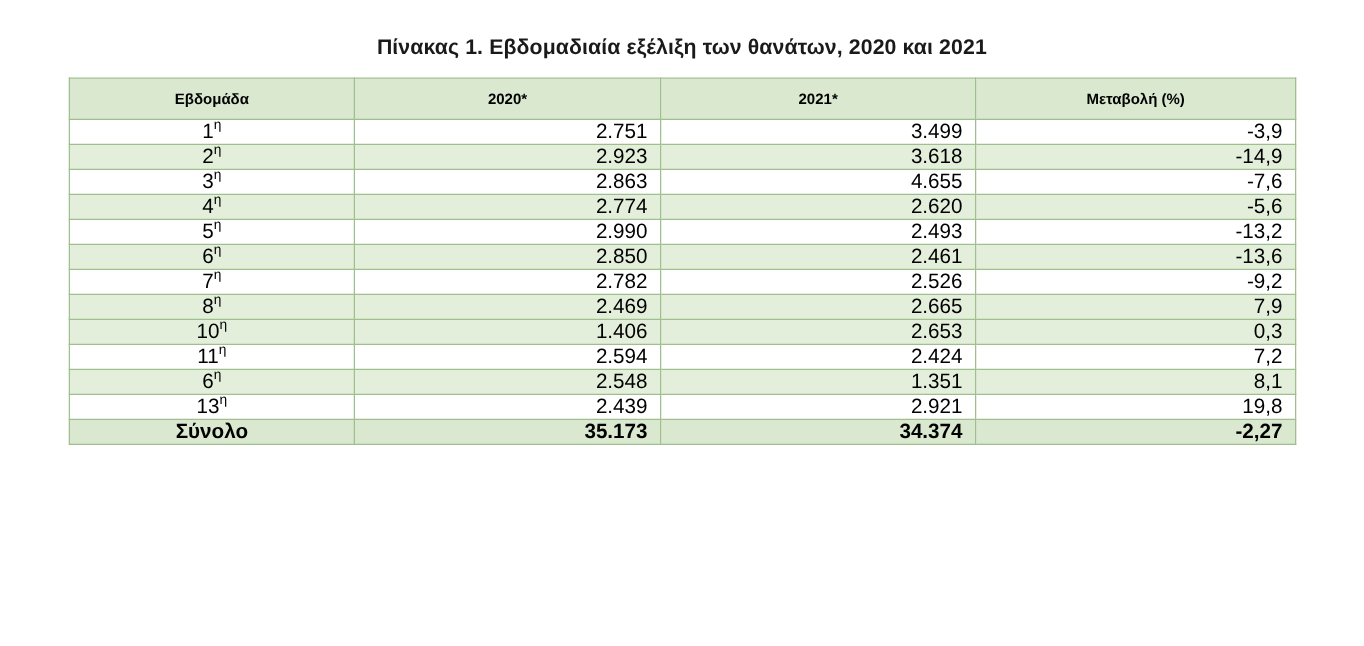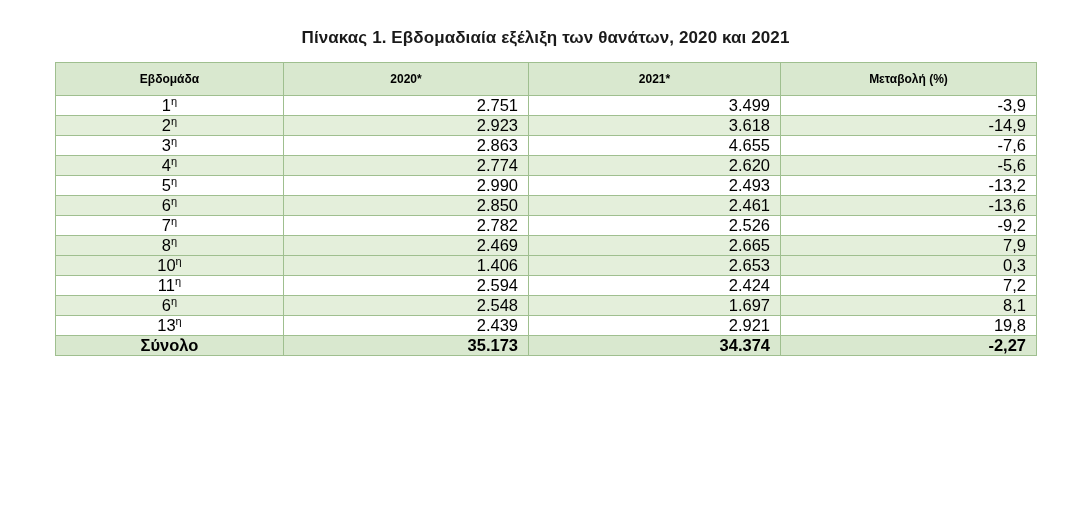--- a/index.html
+++ b/index.html
@@ -164,21 +164,21 @@
           </tr>
           <tr class="plain">
             <td class="week"><span>11</span><sup class="ord">η</sup></td>
             <td class="num">2.594</td>
             <td class="num">2.424</td>
             <td class="num">7,2</td>
           </tr>
           <tr class="alt">
             <td class="week"><span>6</span><sup class="ord">η</sup></td>
             <td class="num">2.548</td>
-            <td class="num">1.697</td>
+            <td class="num">1.351</td>
             <td class="num">8,1</td>
           </tr>
           <tr class="plain">
             <td class="week"><span>13</span><sup class="ord">η</sup></td>
             <td class="num">2.439</td>
             <td class="num">2.921</td>
             <td class="num">19,8</td>
           </tr>
           <tr class="total">
             <td class="week">Σύνολο</td>

